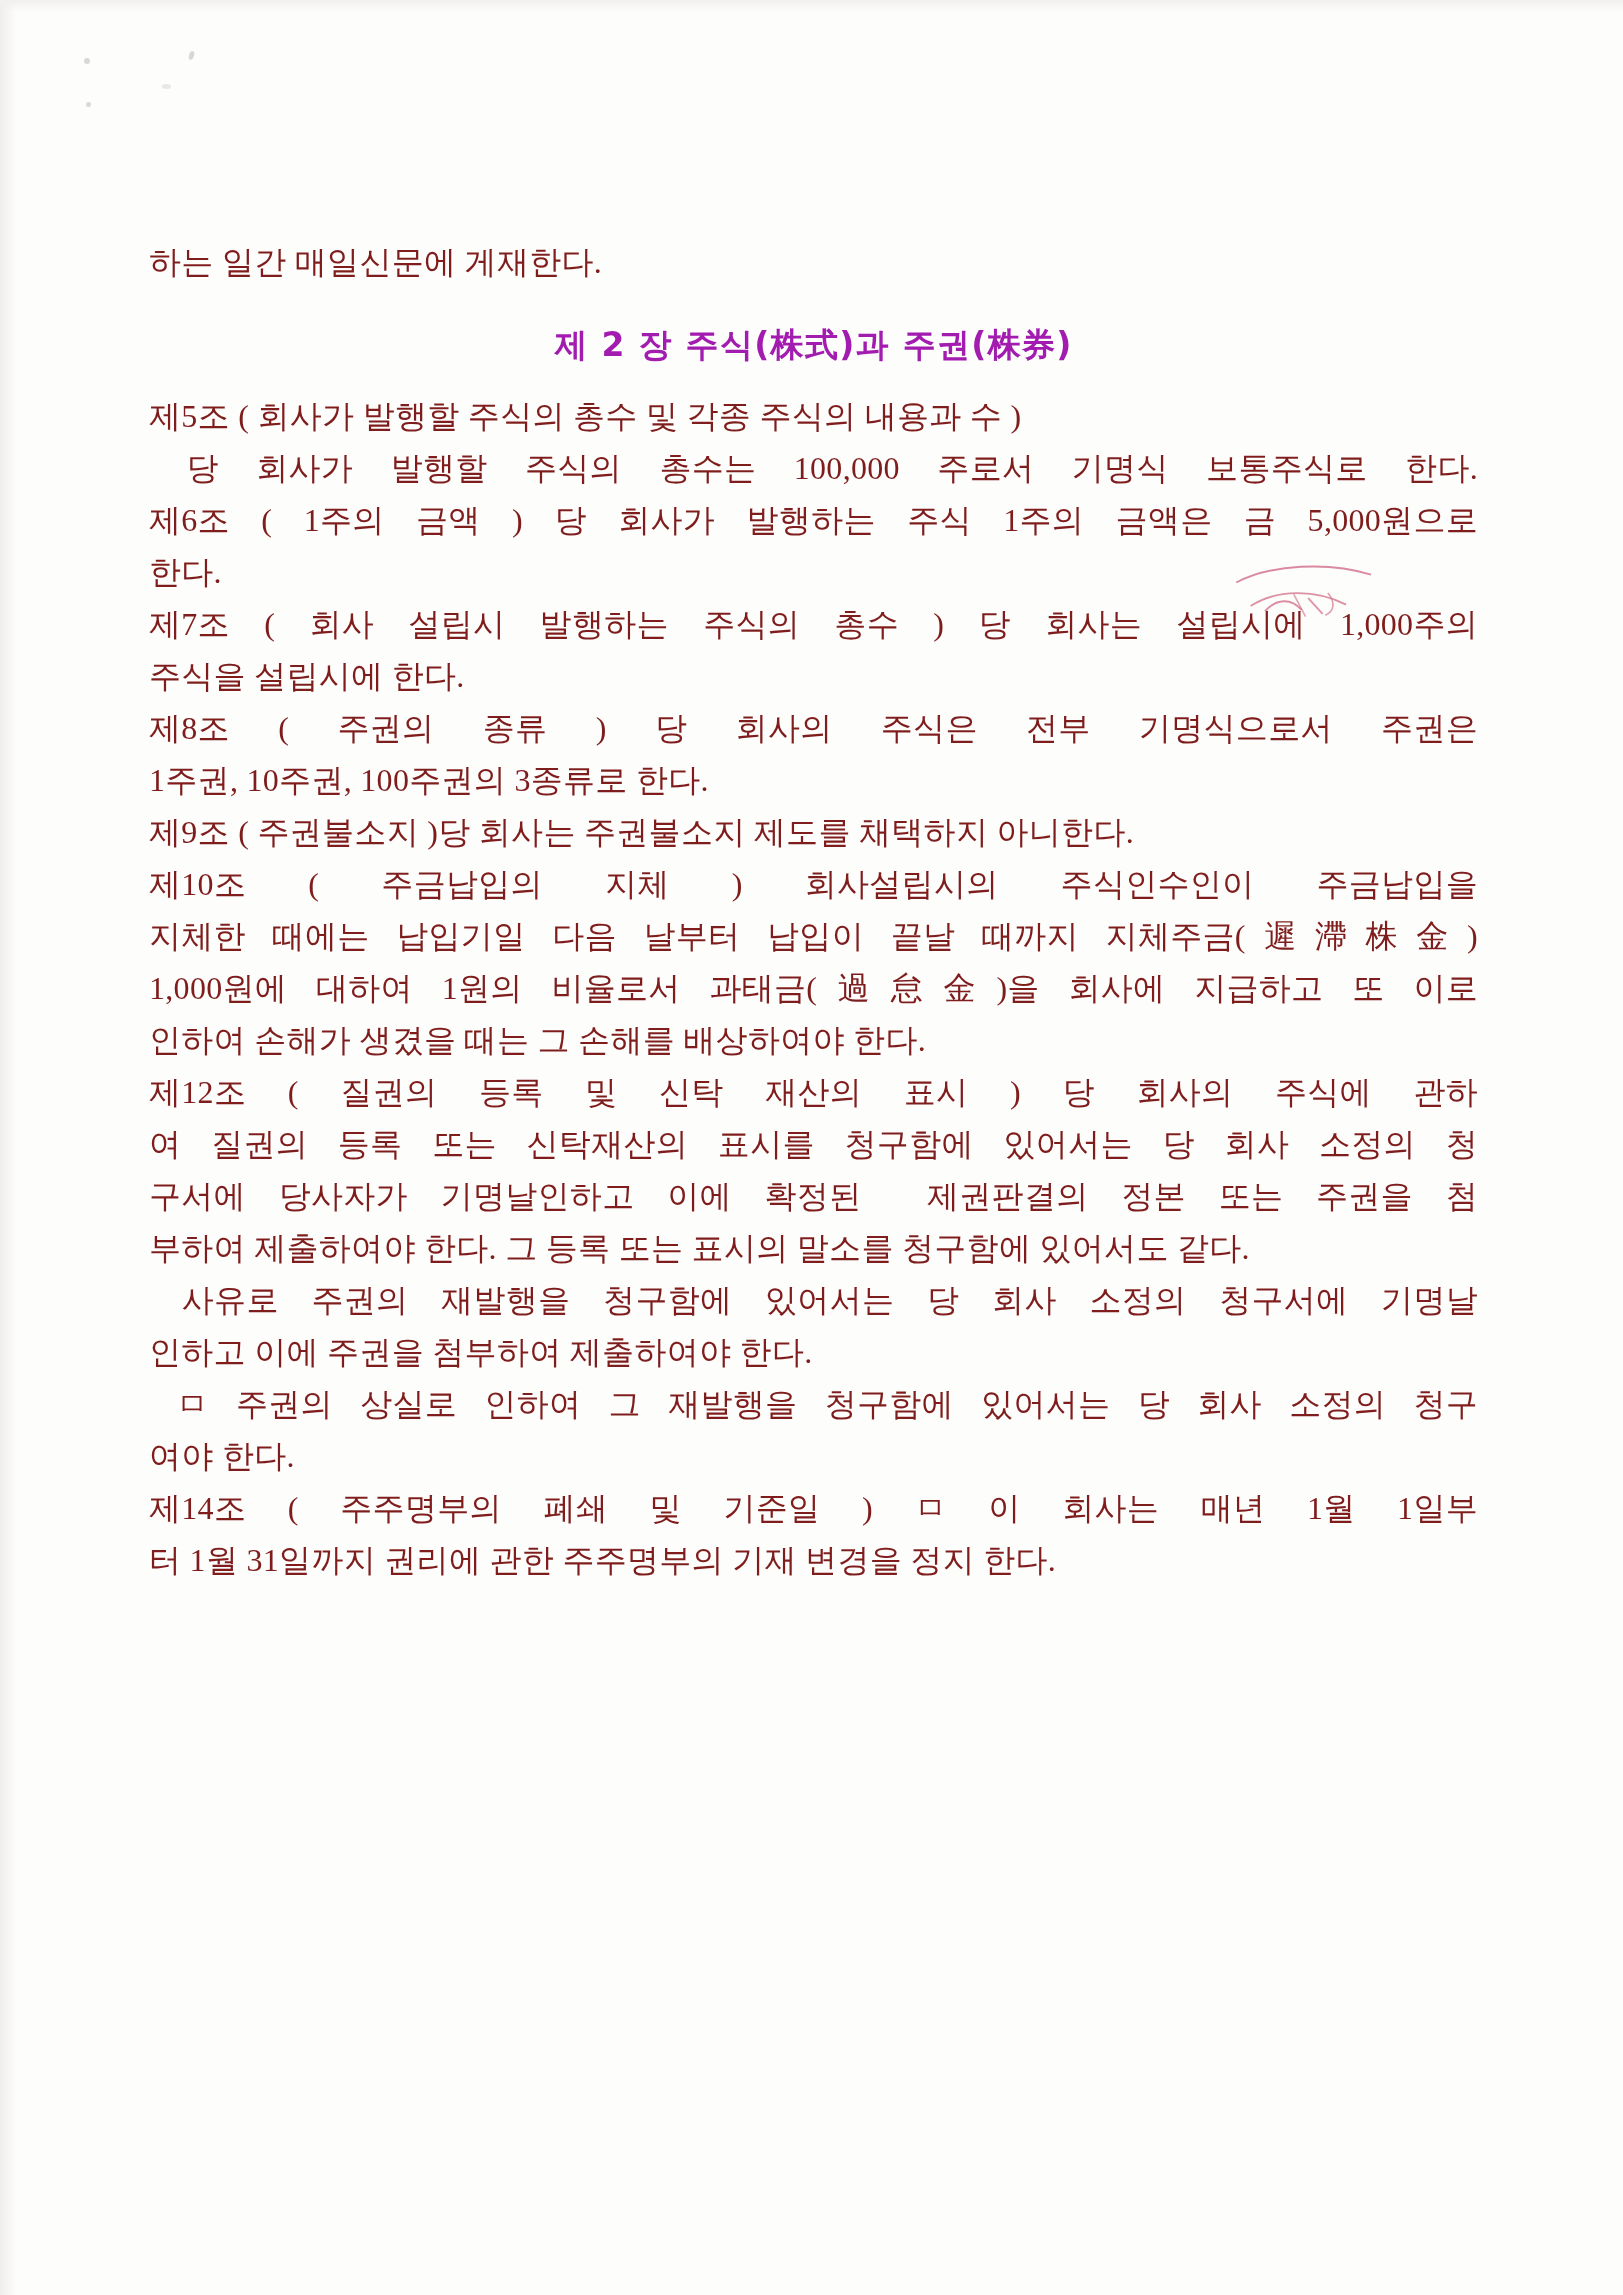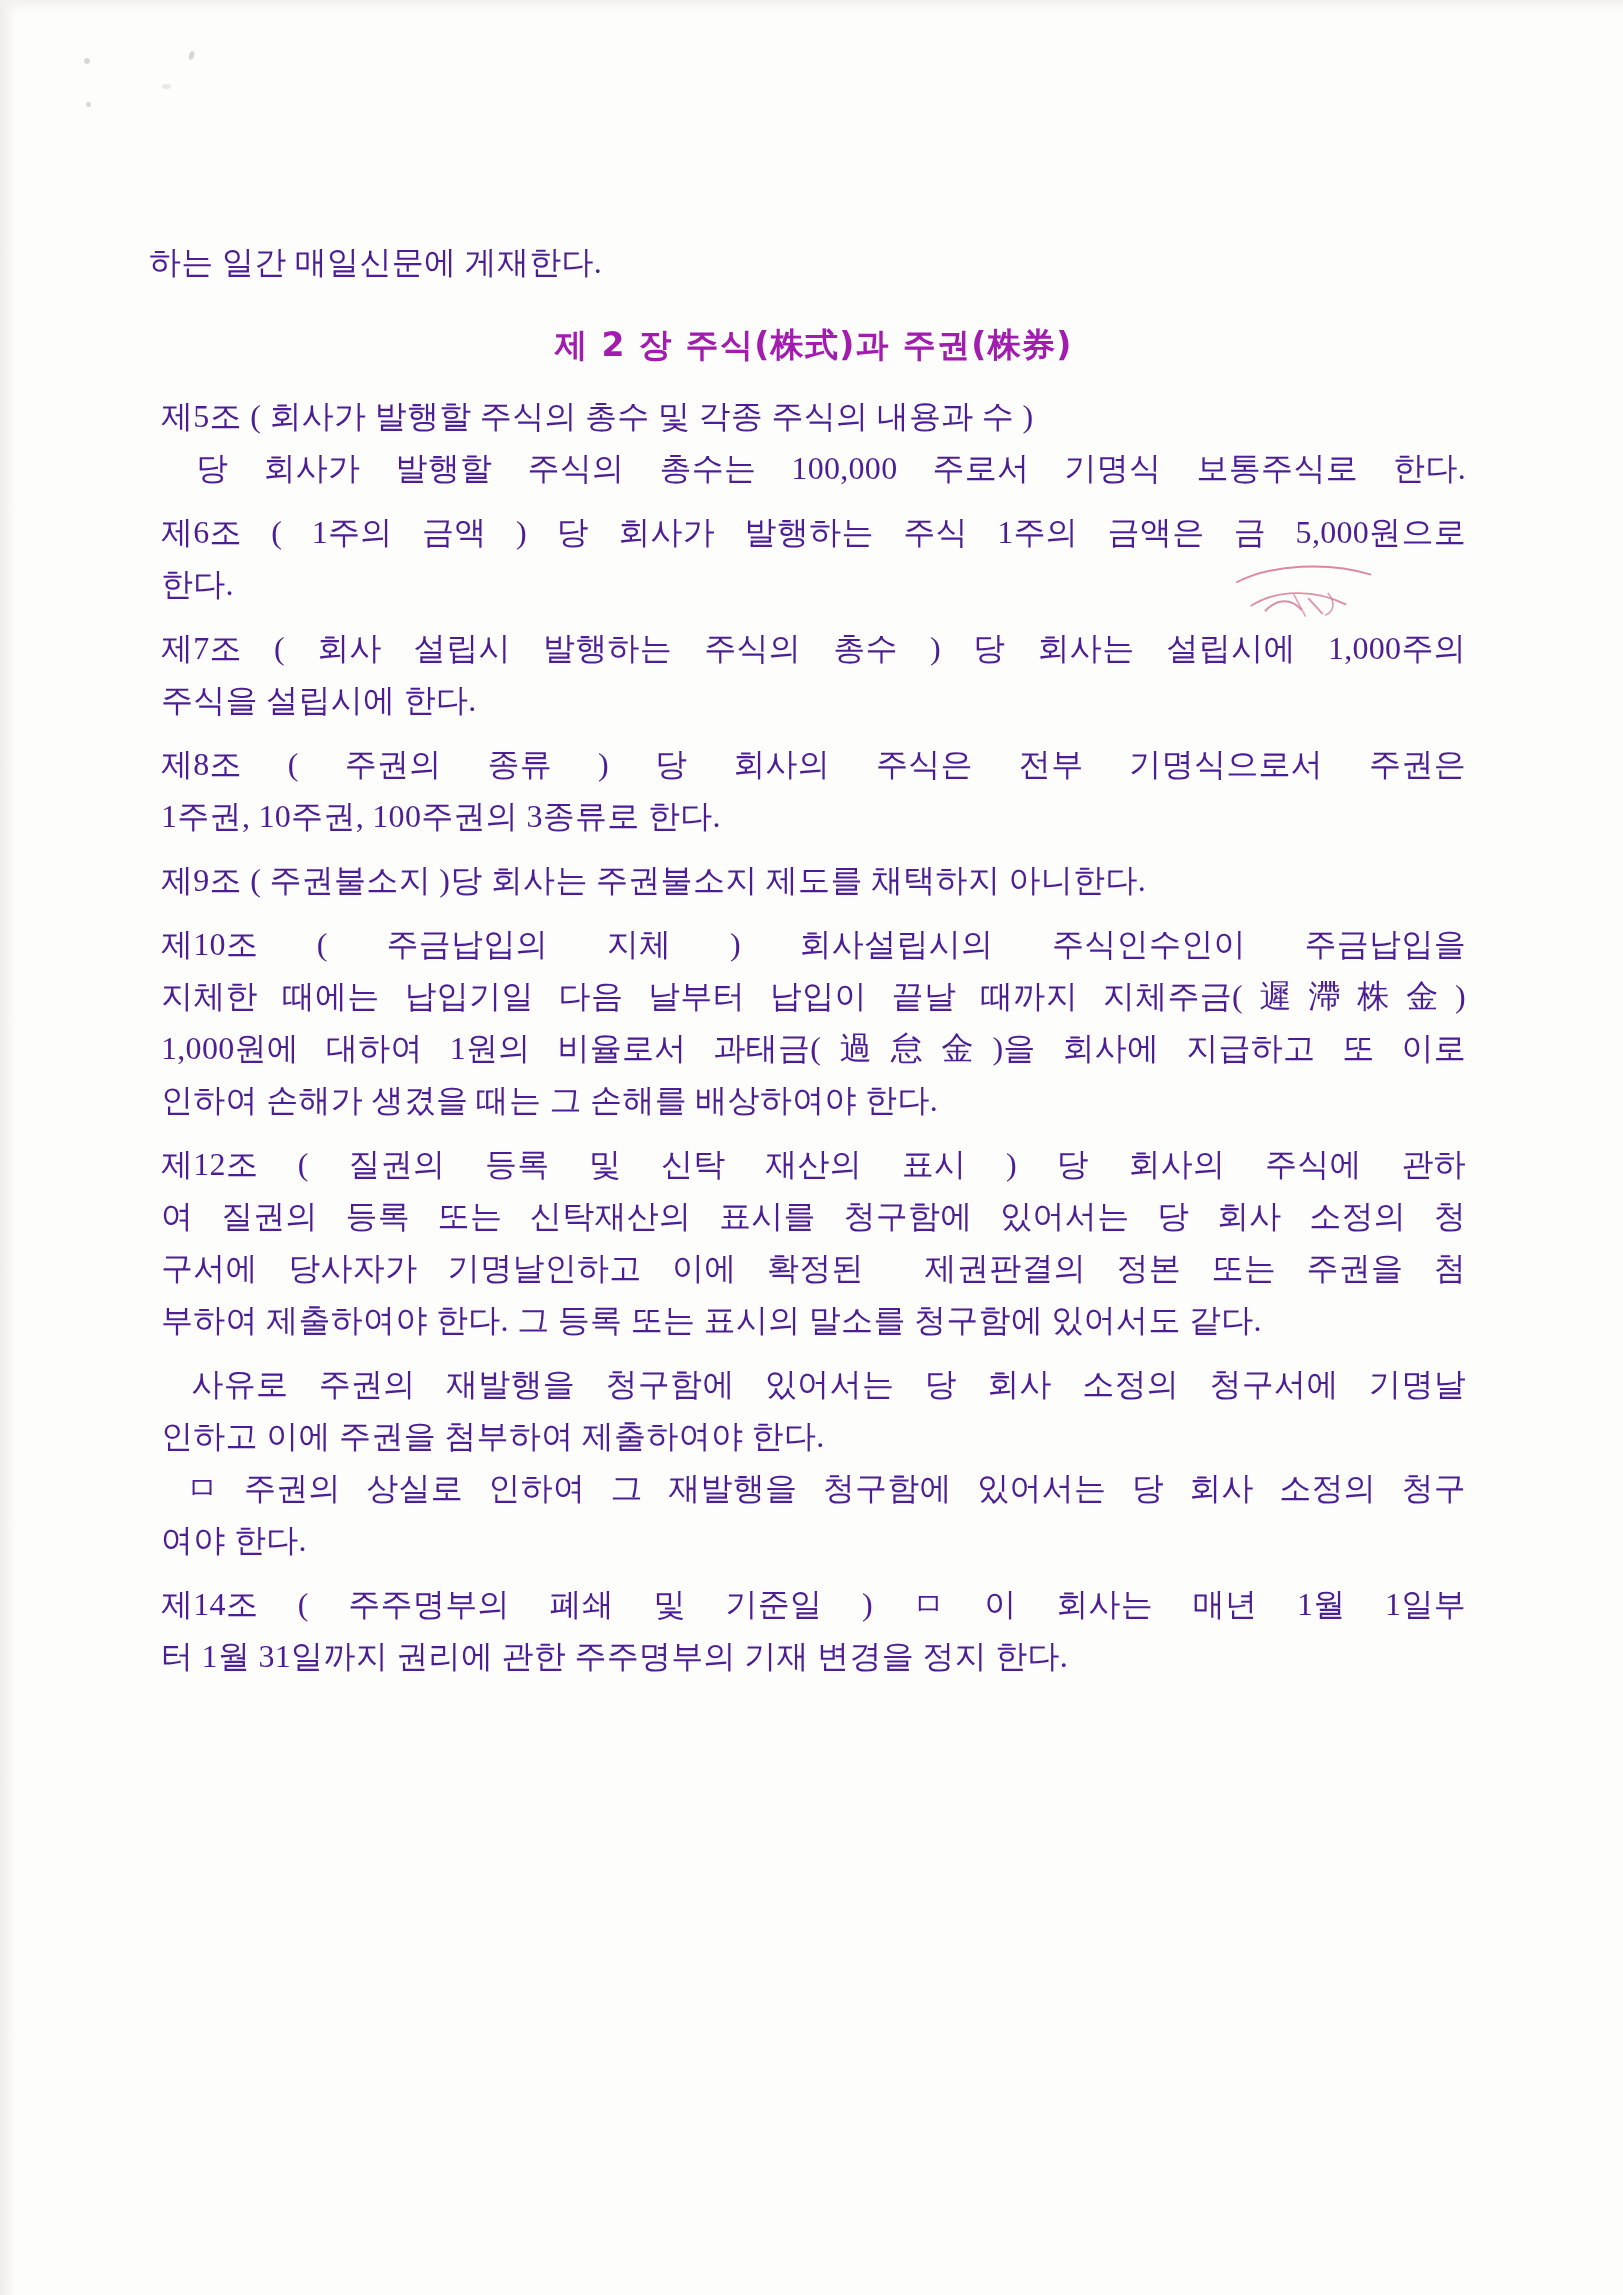--- a/index.html
+++ b/index.html
@@ -37,21 +37,21 @@
     left: 149px;
     top: 236px;
     width: 1329px;
   }
 
   .line {
     font-size: 32px;
     line-height: 52px;
     letter-spacing: 0.3px;
     white-space: pre-wrap;
-    color: #4c1d95;
+    color: #7f1d1d;
   }
   .line.justify {
     text-align: justify;
     text-align-last: justify;
   }
   .line.left {
     text-align: left;
   }
 
   .chapter-heading {
@@ -60,21 +60,21 @@
     font-weight: bold;
     font-size: 33px;
     line-height: 56px;
     letter-spacing: 1.3px;
     margin-top: 29px;
     margin-bottom: 17px;
     color: #a21caf;
   }
 
   .para {
-    margin: 12px;
+    margin: 0;
     padding: 0;
   }
 
   
   .ink-mark {
     position: absolute;
     left: 1231px;
     top: 560px;
     width: 157px;
     height: 79px;

